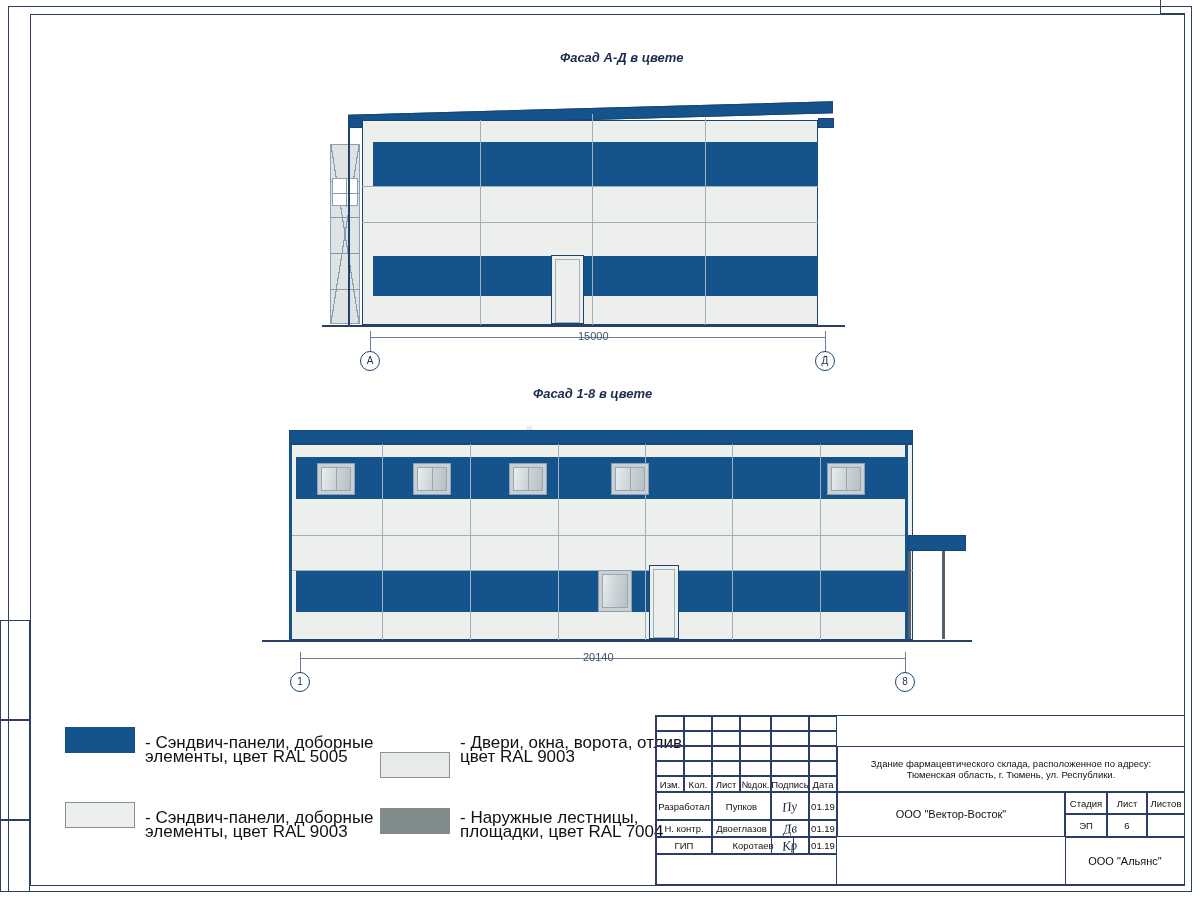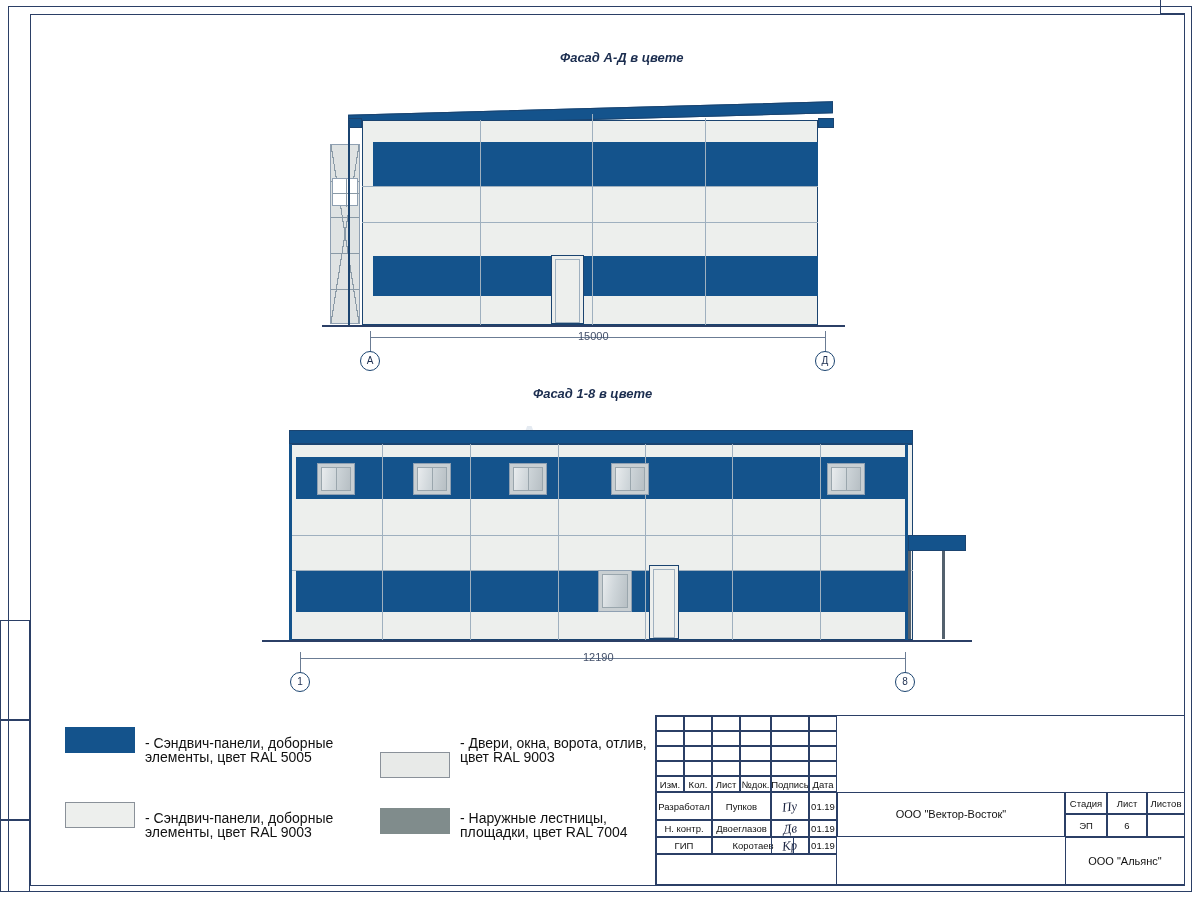--- a/index.html
+++ b/index.html
@@ -108,21 +108,21 @@
 
   
   .legend-swatch {
     position: absolute;
     width: 70px; height: 26px;
     border: 1px solid #8a9199;
     box-sizing: border-box;
   }
   .legend-text {
     position: absolute;
-    font-size: 14px;
+    font-size: 17px;
     color: #111111;
     line-height: 14px;
     white-space: pre-line;
   }
 
   
   .stamp {
     position: absolute;
     left: 655px; top: 715px;
     width: 530px; height: 170px;
@@ -290,21 +290,21 @@
     <div class="facade" style="left:908px; top:551px; width:3px; height:88px; background:#53616e;"></div>
 
     <div class="facade" style="left:289px; top:444px; width:3px; height:196px; background:#14538c;"></div>
     <div class="facade" style="left:905px; top:444px; width:3px; height:196px; background:#14538c;"></div>
 
     <div class="ground" style="left:262px; top:640px; width:710px;"></div>
 
     <div class="dim-line" style="left:300px; top:658px; width:605px;"></div>
     <div class="dim-tick" style="left:300px; top:652px; height:13px;"></div>
     <div class="dim-tick" style="left:905px; top:652px; height:13px;"></div>
-    <div class="dim-text" style="left:583px; top:651px;">12190</div>
+    <div class="dim-text" style="left:583px; top:651px;">20140</div>
     <div class="dim-tick" style="left:300px; top:665px; height:9px;"></div>
     <div class="dim-tick" style="left:905px; top:665px; height:9px;"></div>
     <div class="axis-bubble" style="left:290px; top:672px;">1</div>
     <div class="axis-bubble" style="left:895px; top:672px;">8</div>
   </div>
 
   <div>
     <div class="legend-swatch" style="left:65px; top:727px; background:#14538c; border-color:#14538c;"></div>
     <div class="legend-text" style="left:145px; top:736px;">- Сэндвич-панели, доборные
   элементы, цвет RAL 5005</div>
@@ -376,20 +376,24 @@
     <div class="cellbox" style="left:0px; top:121px; width:56px; height:17px;">ГИП</div>
     <div class="cellbox" style="left:56px; top:121px; width:82px; height:17px;">Коротаев</div>
     <div class="cellbox" style="left:115px; top:121px; width:38px; height:17px;">
         <span class="sig">Кр</span>
       </div>
     <div class="cellbox" style="left:153px; top:121px; width:28px; height:17px;">01.19</div>
 
     <div class="cellbox" style="left:0px; top:138px; width:181px; height:31px;"></div>
 
 
+    <div class="cellbox" style="left:181px; top:30px; width:348px; height:46px; flex-direction:column;">
+      <span>Здание фармацевтического склада, расположенное по адресу:</span>
+      <span>Тюменская область, г. Тюмень, ул. Республики.</span>
+    </div>
 
     <div class="cellbox f11" style="left:181px; top:76px; width:228px; height:45px;">ООО "Вектор-Восток"</div>
 
     <div class="cellbox" style="left:409px; top:76px; width:42px; height:22px;">Стадия</div>
     <div class="cellbox" style="left:451px; top:76px; width:40px; height:22px;">Лист</div>
     <div class="cellbox" style="left:491px; top:76px; width:38px; height:22px;text-align:right;">Листов</div>
     <div class="cellbox" style="left:409px; top:98px; width:42px; height:23px;">ЭП</div>
     <div class="cellbox" style="left:451px; top:98px; width:40px; height:23px;">6</div>
     <div class="cellbox" style="left:491px; top:98px; width:38px; height:23px;"></div>
 

